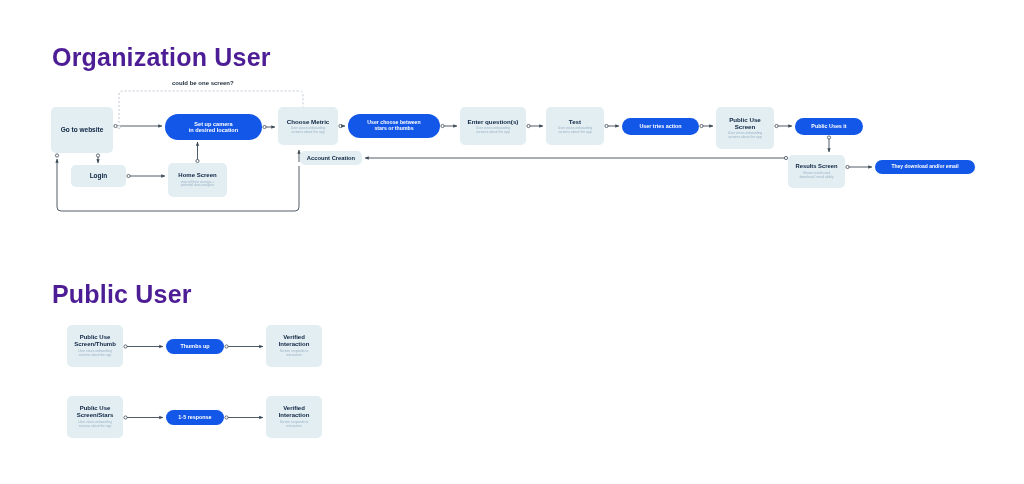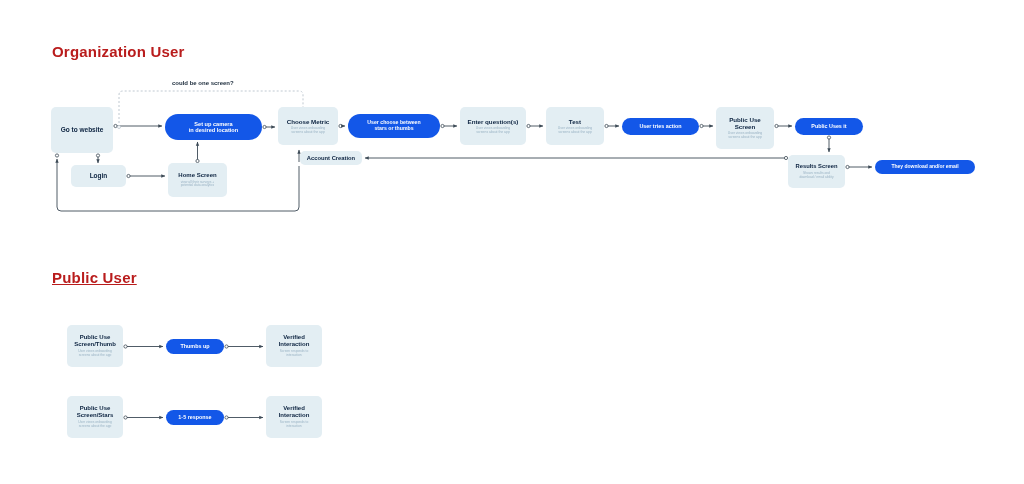--- a/index.html
+++ b/index.html
@@ -23,23 +23,23 @@
   }
   .svg-layer {
     position: absolute;
     left: 0; top: 0;
     width: 1024px;
     height: 484px;
     pointer-events: none;
   }
   .section-title {
     position: absolute;
-    color: #b91c1c;
-    font-weight: bold;
-    font-size: 15px;
+    color: #4c1d95;
+    font-weight: bold;
+    font-size: 25px;
     letter-spacing: 0.2px;
     white-space: nowrap;
   }
   
   .node {
     position: absolute;
     box-sizing: border-box;
     display: flex;
     flex-direction: column;
     align-items: center;
@@ -193,21 +193,21 @@
       <g>
         <circle cx="226.5" cy="417.5" r="1.6" fill="#ffffff" stroke="#3c4a56" stroke-width="0.8"></circle>
         <line x1="228" y1="417.5" x2="263" y2="417.5" marker-end="url(#arrowhead)"></line>
       </g>
 
     </g>
   </svg>
 
   <div class="section-title" style="left:52px; top:43px;">Organization User</div>
 
-  <div class="section-title" style="left:52px; top:269px;text-decoration:underline;">Public User</div>
+  <div class="section-title" style="left:52px; top:280px;">Public User</div>
 
   <div class="note-label" style="left:172px; top:80px;">could be one screen?</div>
 
   <div id="node-layer">
       <div class="node box" style="left: 51px; top: 107px; width: 62px; height: 46px;">
         <div class="title" style="font-size: 6.5px;">Go to website</div>
       </div>
       <div class="node pill" style="left: 165px; top: 114px; width: 97px; height: 26px;">
         <div class="title" style="font-size: 5.6px;">Set up camera<br>in desired location</div>
       </div>

